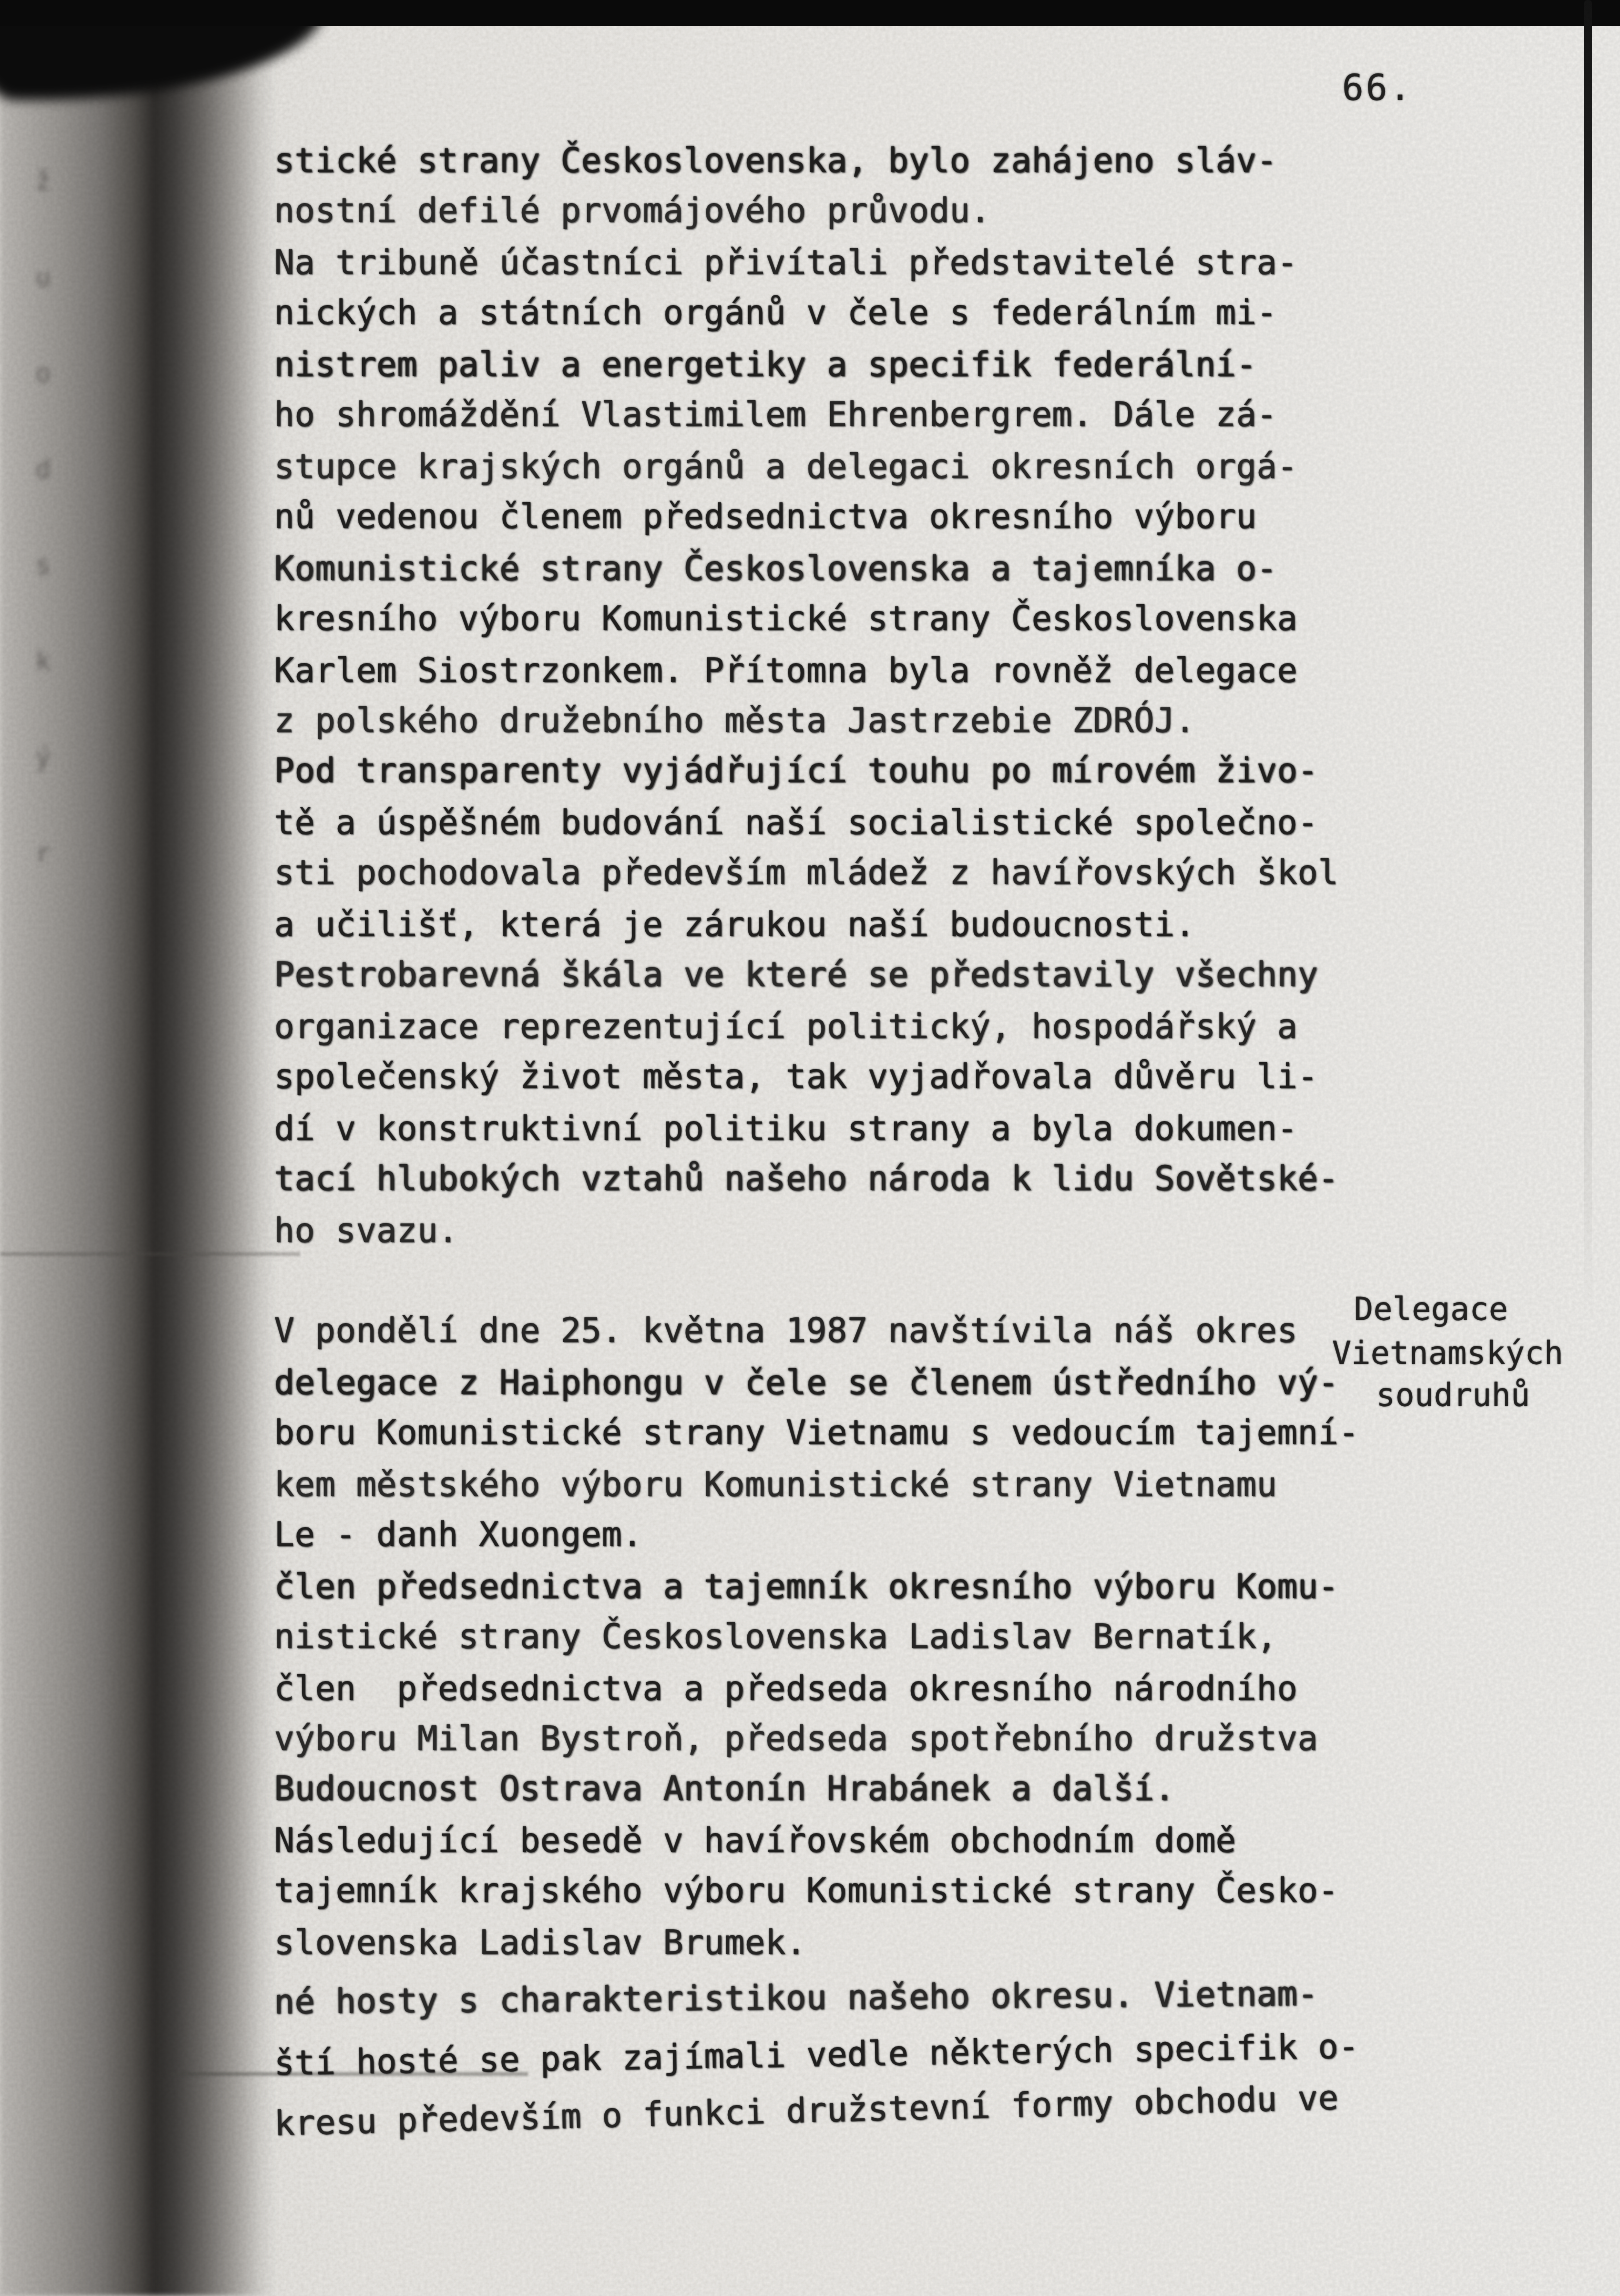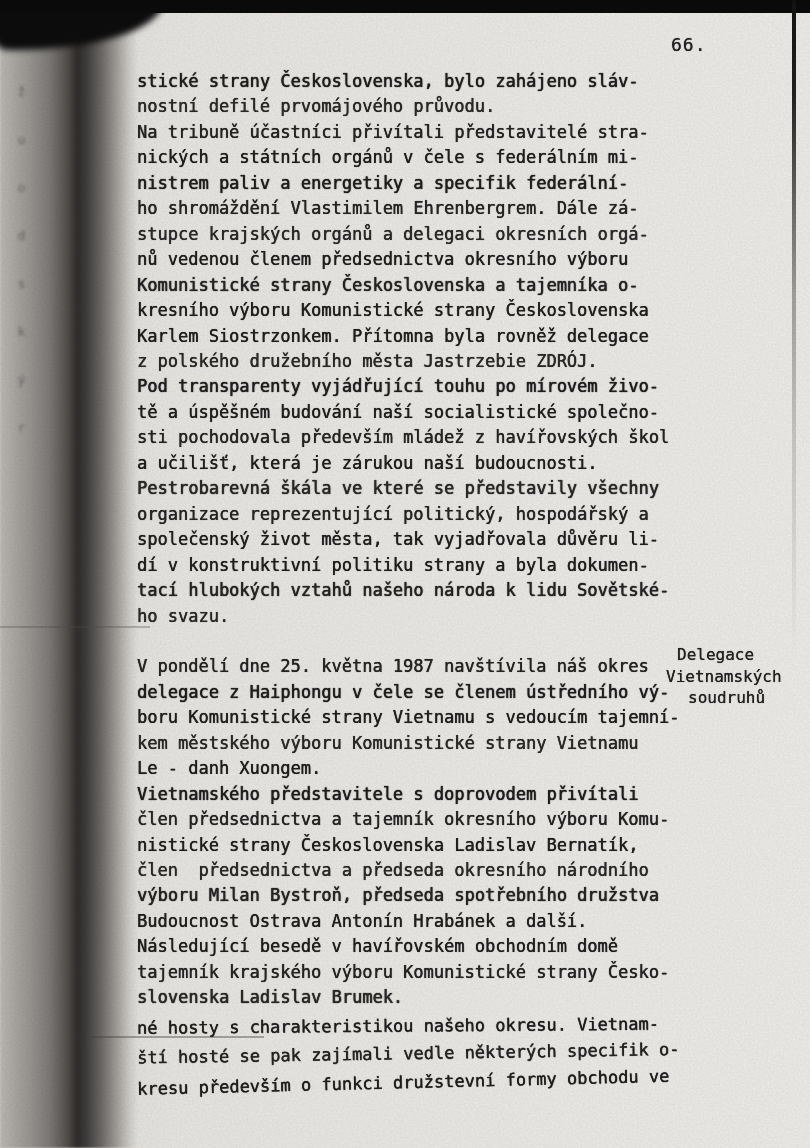--- a/index.html
+++ b/index.html
@@ -150,21 +150,20 @@
     <div class="line">společenský život města, tak vyjadřovala důvěru li-</div>
     <div class="line">dí v konstruktivní politiku strany a byla dokumen-</div>
     <div class="line">tací hlubokých vztahů našeho národa k lidu Sovětské-</div>
     <div class="line">ho svazu.</div>
     <div class="line"></div>
     <div class="line">V pondělí dne 25. května 1987 navštívila náš okres</div>
     <div class="line">delegace z Haiphongu v čele se členem ústředního vý-</div>
     <div class="line">boru Komunistické strany Vietnamu s vedoucím tajemní-</div>
     <div class="line">kem městského výboru Komunistické strany Vietnamu</div>
     <div class="line">Le - danh Xuongem.</div>
-    <div class="line">Vietnamského představitele s doprovodem přivítali</div>
     <div class="line">člen předsednictva a tajemník okresního výboru Komu-</div>
     <div class="line">nistické strany Československa Ladislav Bernatík,</div>
     <div class="line">člen  předsednictva a předseda okresního národního</div>
     <div class="line">výboru Milan Bystroň, předseda spotřebního družstva</div>
     <div class="line">Budoucnost Ostrava Antonín Hrabánek a další.</div>
     <div class="line">Následující besedě v havířovském obchodním domě</div>
     <div class="line">tajemník krajského výboru Komunistické strany Česko-</div>
     <div class="line">slovenska Ladislav Brumek.</div>
     <div class="line warp1">né hosty s charakteristikou našeho okresu. Vietnam-</div>
     <div class="line warp2">ští hosté se pak zajímali vedle některých specifik o-</div>

